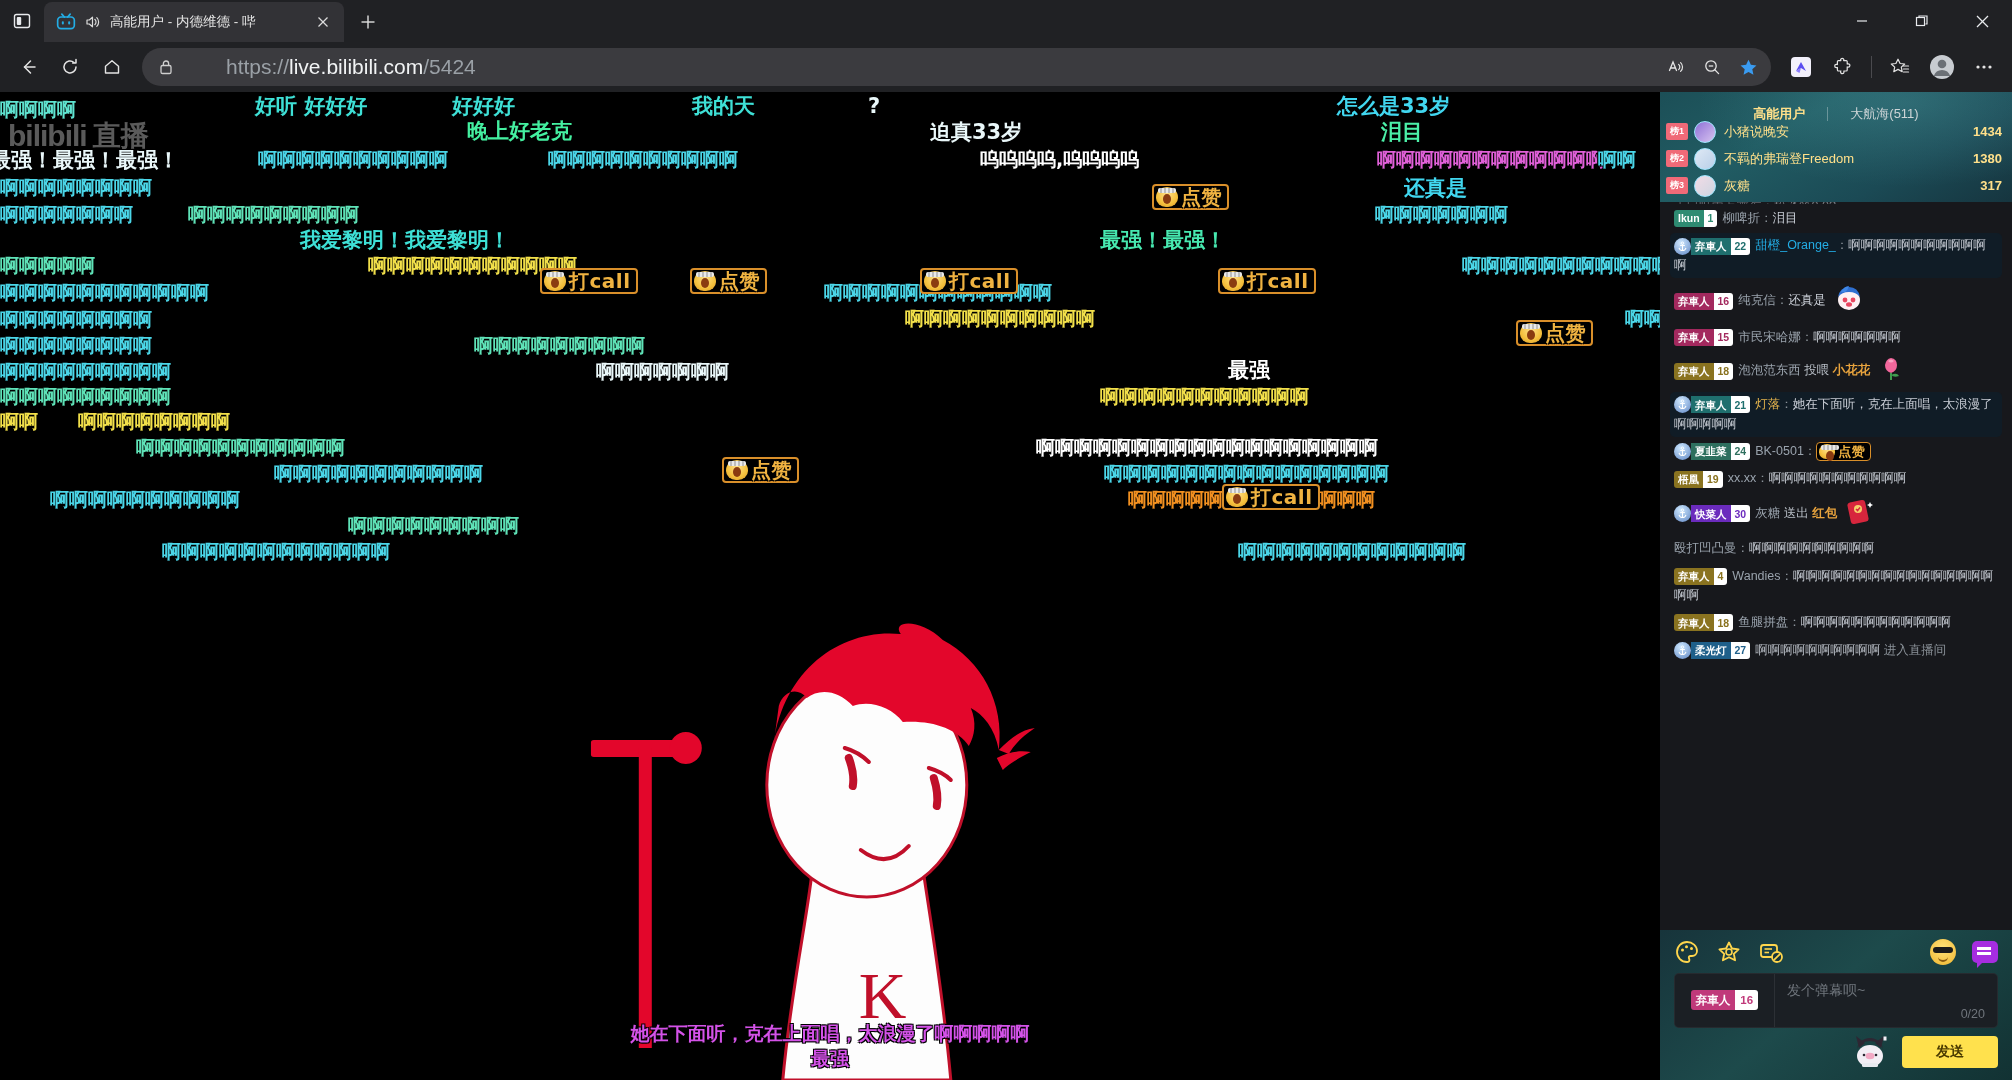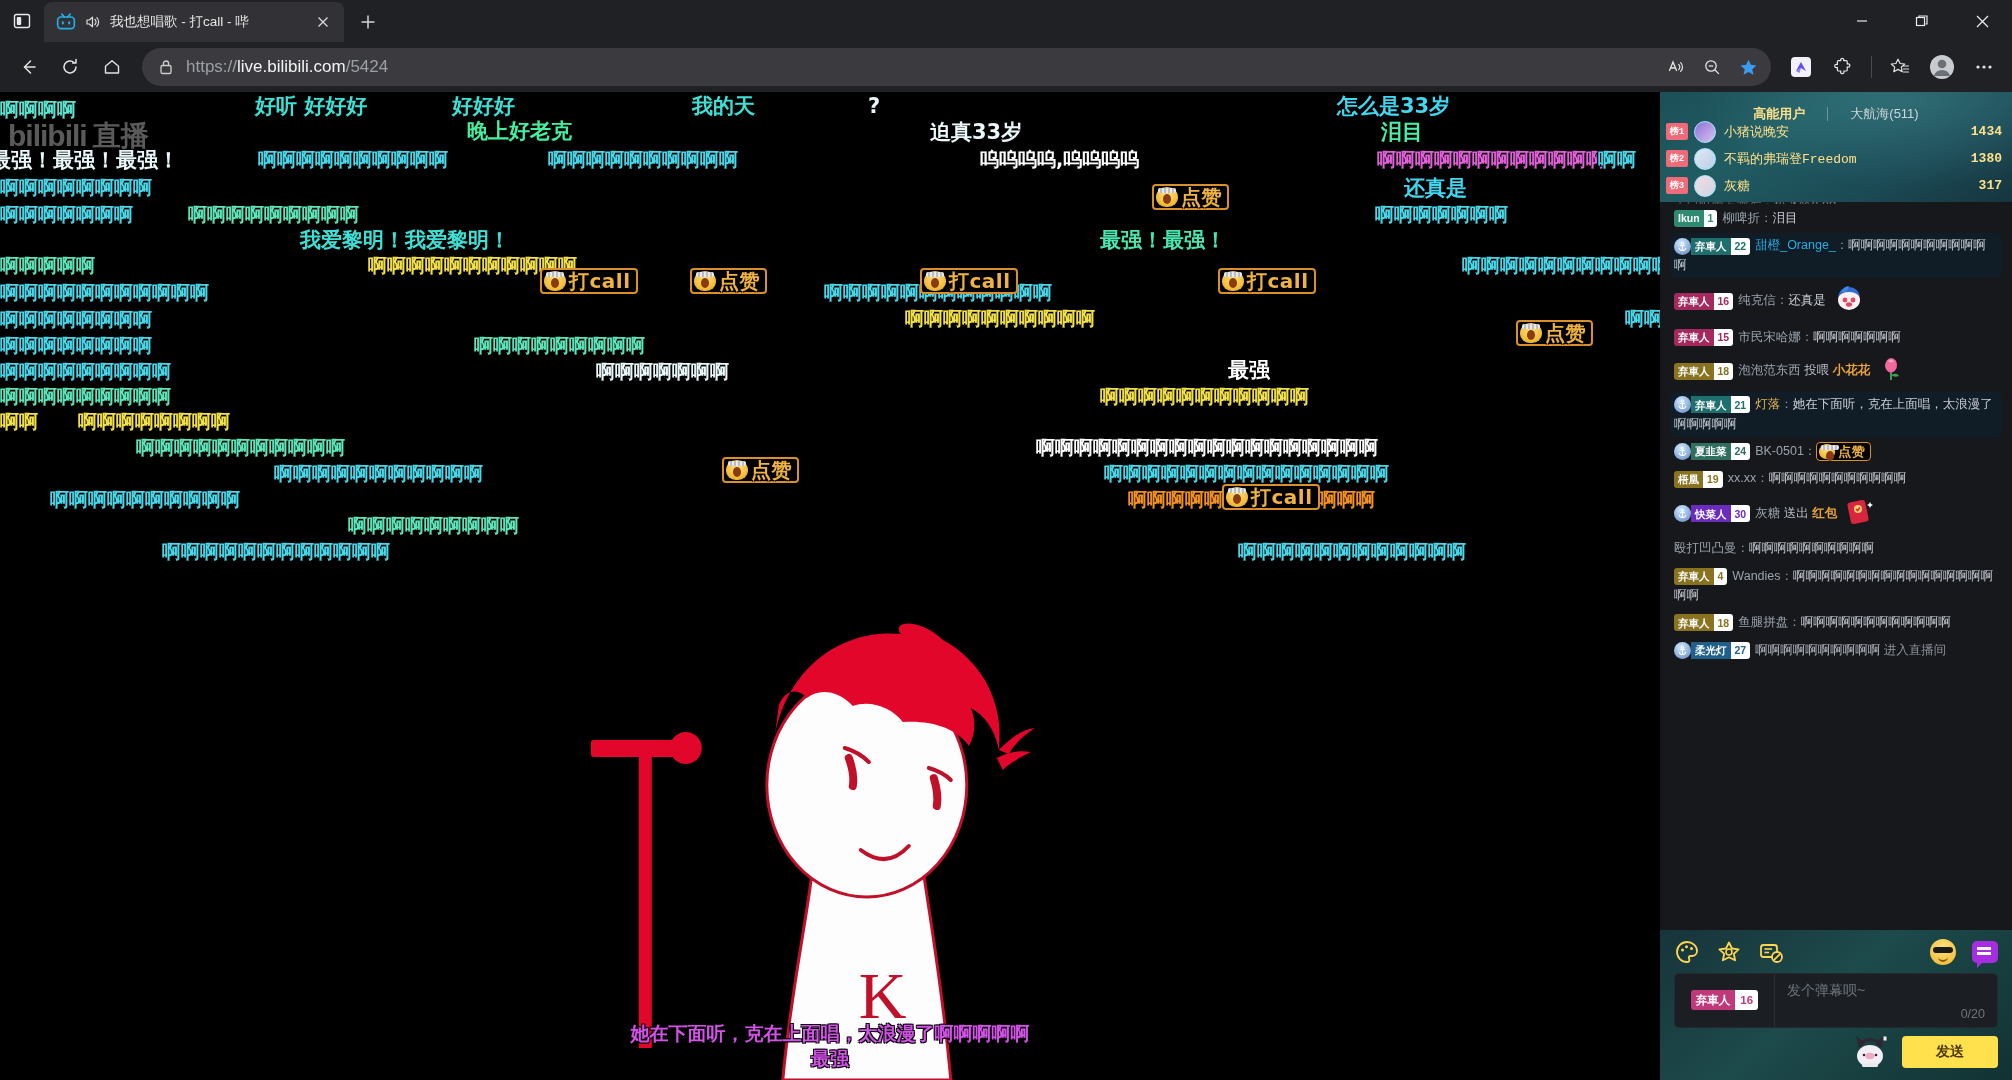--- a/index.html
+++ b/index.html
@@ -43,21 +43,21 @@
   .wincontrols div { width:60px;height:42px;display:flex;align-items:center;justify-content:center;color:#e8eaed; }
 
   .toolbar { height: 50px; flex:0 0 50px; background:#202124; display:flex; align-items:center; padding: 0 8px; gap:2px;}
   .tb-btn { width:40px;height:40px;border-radius:50%;display:flex;align-items:center;justify-content:center;color:#e4e4e4;flex:0 0 40px;}
   .omnibox {
     flex:1 1 auto; height:38px; background:#3b3b3f; border-radius:19px;
     display:flex; align-items:center; padding:0 6px 0 14px; margin:0 8px; gap:10px;
     position:relative;
   }
   .omnibox .lock { width:20px;height:20px;display:flex;align-items:center;justify-content:center;color:#cfcfcf;flex:0 0 20px;}
-  .url { flex:1 1 auto; font-size:17px; color:#9aa0a6; white-space:nowrap; overflow:hidden;}
+  .url { flex:1 1 auto; font-size:21px; color:#9aa0a6; white-space:nowrap; overflow:hidden;margin-left:40px;}
   .url b { color:#f1f3f4; font-weight:400; }
   .omnibox-actions { display:flex; align-items:center; gap:2px; }
   .omnibox-actions .tb-btn { width:34px;height:34px;flex:0 0 34px;}
 
   
   .page { flex:1 1 auto; display:flex; position:relative; background:#000; overflow:hidden;}
 
   .video-pane { position:relative; flex:1 1 auto; background:#000; overflow:hidden; }
 
   .bili-watermark {
@@ -112,21 +112,21 @@
     content:""; position:absolute; inset:0;
     background: radial-gradient(ellipse at 70% 10%, rgba(120,210,220,.18), transparent 60%);
   }
   .rank-head {
     position:relative; z-index:2; display:flex; align-items:center; justify-content:center;
     gap:0; height:26px; font-size:13px; padding-top:18px;
   }
   .rank-head .tab-active { color:#ffe08a; font-weight:700; padding:0 22px 0 0; }
   .rank-head .divider { width:1px; height:14px; background:rgba(255,255,255,.3); }
   .rank-head .tab-inactive { color:#cfd6d8; padding:0 0 0 22px; }
-  .rank-row { position:relative; z-index:2; display:flex; align-items:center; height:27px; padding:0 10px 0 6px;font-family:Liberation Mono, monospace; }
+  .rank-row { position:relative; z-index:2; display:flex; align-items:center; height:27px; padding:0 10px 0 6px; }
   .rank-badge {
     width:22px;height:17px;flex:0 0 22px; background:#f06a78; border-radius:2px;
     color:#fff; font-size:9px; display:flex; align-items:center; justify-content:center; font-weight:700;
     margin-right:6px;
   }
   .rank-av {
     width:22px;height:22px;border-radius:50%; flex:0 0 22px; margin-right:8px;
     border:1.5px solid #9fe6ff; background:#cfd8e8; overflow:hidden; position:relative;
   }
   .rank-name { flex:1 1 auto; font-size:13px; color:#ffe08a; white-space:nowrap; overflow:hidden; text-overflow:ellipsis;}
@@ -222,21 +222,21 @@
           <rect x="14.6" y="11" width="2.4" height="4" rx="1.1" fill="#23ade5"></rect>
         </svg>
       </span>
       <span class="audio-icon">
         <svg width="18" height="18" viewBox="0 0 18 18">
             <path d="M3 7h2.3L8.5 4.2v9.6L5.3 11H3z" fill="none" stroke="#dcdcdc" stroke-width="1.2" stroke-linejoin="round"></path>
             <path d="M10.8 6.3a3.6 3.6 0 010 5.4" fill="none" stroke="#dcdcdc" stroke-width="1.2" stroke-linecap="round"></path>
             <path d="M12.8 4.6a6.2 6.2 0 010 8.8" fill="none" stroke="#dcdcdc" stroke-width="1.2" stroke-linecap="round"></path>
           </svg>
       </span>
-      <span class="tab-title">我也想唱歌 - 打call - 哔</span>
+      <span class="tab-title">高能用户 - 内德维德 - 哔</span>
       <span class="tab-close">
         <svg width="12" height="12" viewBox="0 0 12 12">
             <line x1="1.5" y1="1.5" x2="10.5" y2="10.5" stroke="#dcdcdc" stroke-width="1.3"></line>
             <line x1="10.5" y1="1.5" x2="1.5" y2="10.5" stroke="#dcdcdc" stroke-width="1.3"></line>
           </svg>
       </span>
     </div>
 
     <div class="newtab">
       <svg width="16" height="16" viewBox="0 0 16 16">

